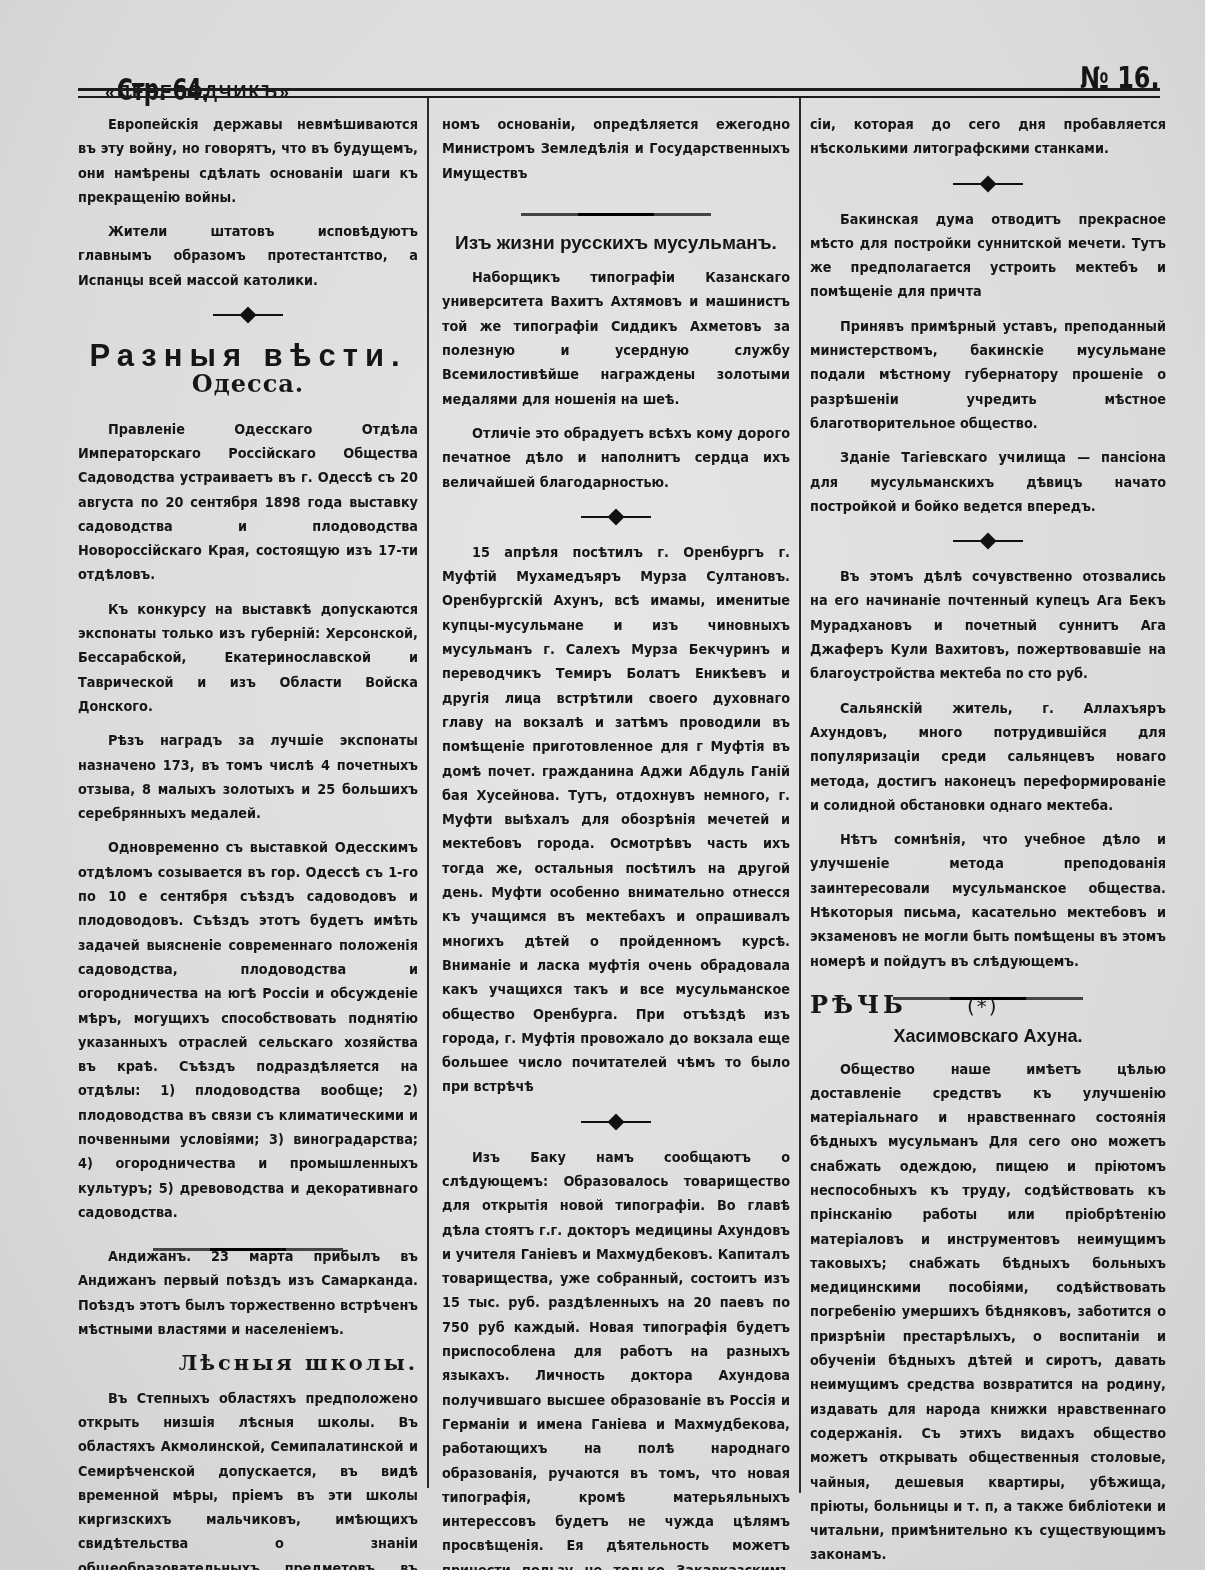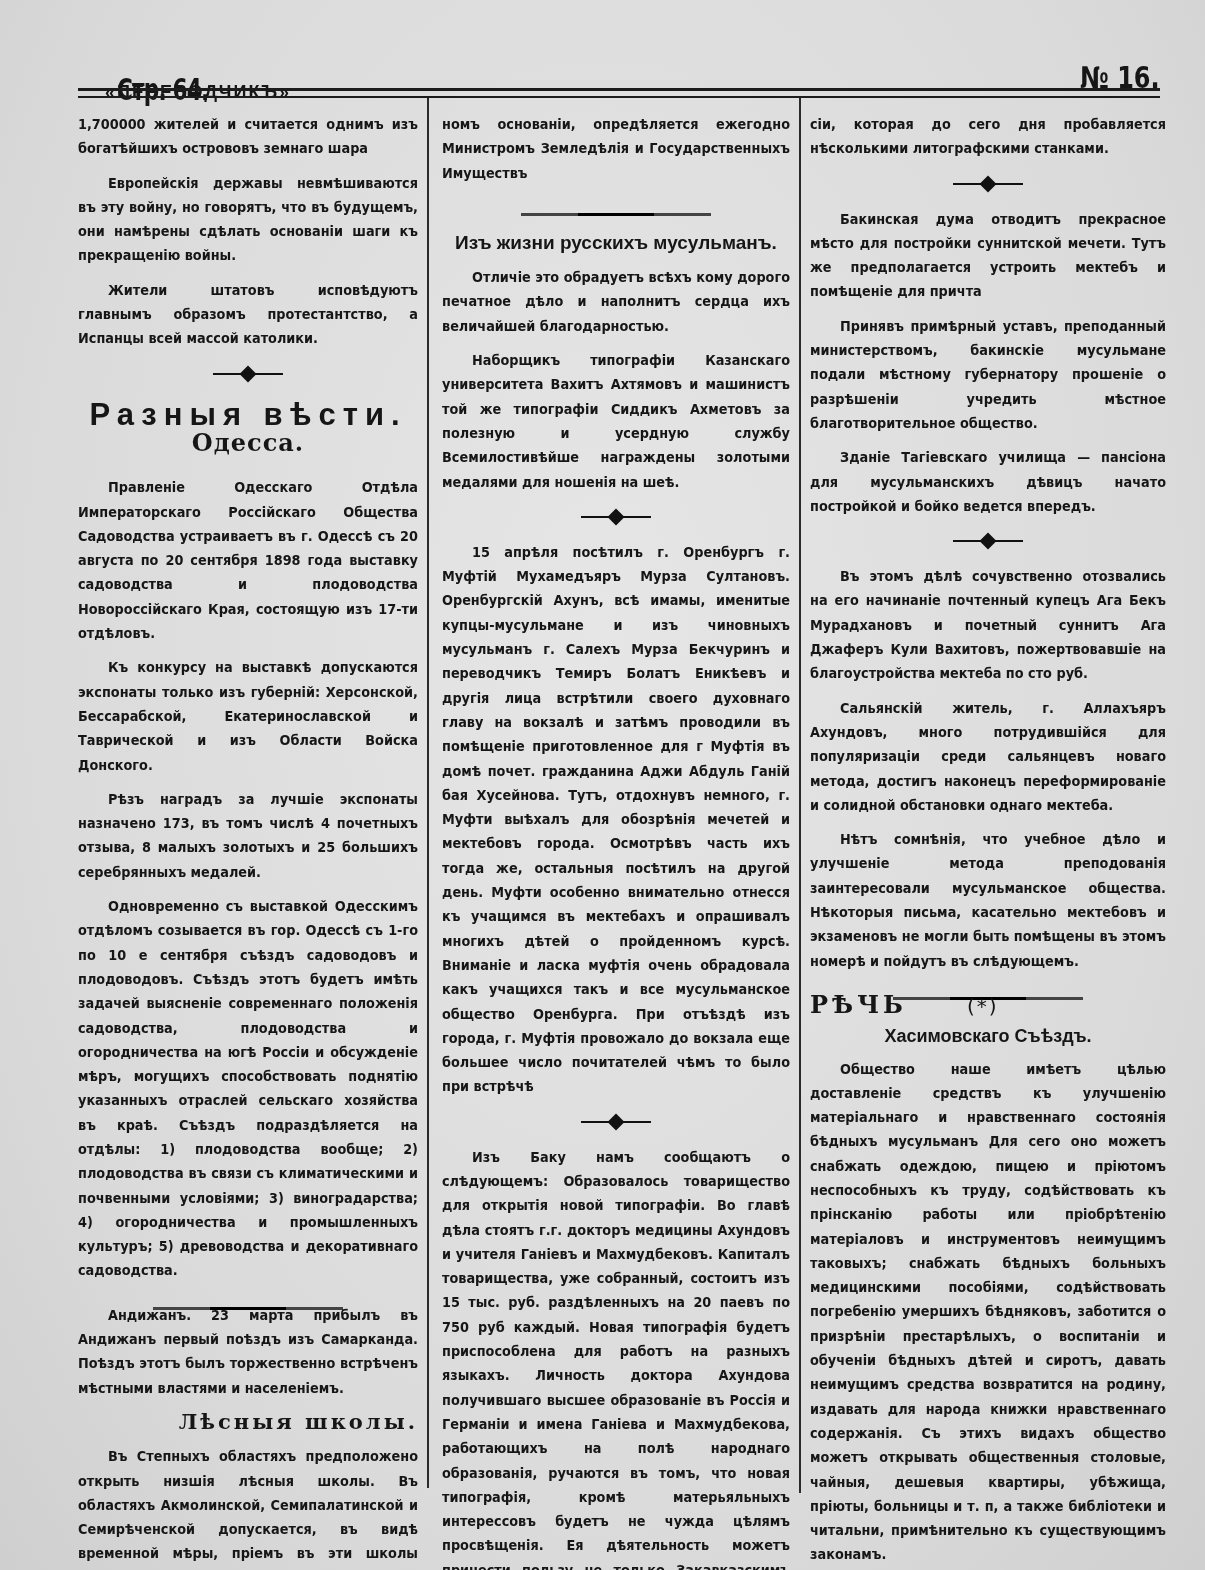--- a/index.html
+++ b/index.html
@@ -49,60 +49,59 @@
     <div class="hdr-left">Стр. 64.</div>
     <div class="hdr-center">«ПЕРЕВОДЧИКЪ»</div>
     <div class="hdr-right">№ 16.</div>
   </div>
   <div class="rule r1"></div>
   <div class="rule r2"></div>
   <div class="vline v1"></div>
   <div class="vline v2"></div>
 
   <div class="col col1">
-    <p class="noind">1,700000 жителей и считается однимъ изъ богатѣйшихъ острововъ земнаго шара</p>
     <p>Европейскія державы невмѣшиваются въ эту войну, но говорятъ, что въ будущемъ, они намѣрены сдѣлать основаніи шаги къ прекращенію войны.</p>
     <p>Жители штатовъ исповѣдуютъ главнымъ образомъ протестантство, а Испанцы всей массой католики.</p>
     <div class="sep"><span class="sep-orn"><span class="dia"></span></span></div>
     <div class="h-major">Разныя вѣсти.</div>
     <div class="h-odessa">Одесса.</div>
     <p>Правленіе Одесскаго Отдѣла Императорскаго Россійскаго Общества Садоводства устраиваетъ въ г. Одессѣ съ 20 августа по 20 сентября 1898 года выставку садоводства и плодоводства Новороссійскаго Края, состоящую изъ 17-ти отдѣловъ.</p>
     <p>Къ конкурсу на выставкѣ допускаются экспонаты только изъ губерній: Херсонской, Бессарабской, Екатеринославской и Таврической и изъ Области Войска Донского.</p>
     <p>Рѣзъ наградъ за лучшіе экспонаты назначено 173, въ томъ числѣ 4 почетныхъ отзыва, 8 малыхъ золотыхъ и 25 большихъ серебрянныхъ медалей.</p>
     <p>Одновременно съ выставкой Одесскимъ отдѣломъ созывается въ гор. Одессѣ съ 1-го по 10 е сентября съѣздъ садоводовъ и плодоводовъ. Съѣздъ этотъ будетъ имѣть задачей выясненіе современнаго положенія садоводства, плодоводства и огородничества на югѣ Россіи и обсужденіе мѣръ, могущихъ способствовать поднятію указанныхъ отраслей сельскаго хозяйства въ краѣ. Съѣздъ подраздѣляется на отдѣлы: 1) плодоводства вообще; 2) плодоводства въ связи съ климатическими и почвенными условіями; 3) виноградарства; 4) огородничества и промышленныхъ культуръ; 5) древоводства и декоративнаго садоводства.</p>
     <div class="sep" style="margin:4px 0 2px;height:8px;"><span class="sep-line" style="margin-top:0"></span></div>
     <p>Андижанъ. 23 марта прибылъ въ Андижанъ первый поѣздъ изъ Самарканда. Поѣздъ этотъ былъ торжественно встрѣченъ мѣстными властями и населеніемъ.</p>
     <div class="h-forest">Лѣсныя школы.</div>
     <p>Въ Степныхъ областяхъ предположено открыть низшія лѣсныя школы. Въ областяхъ Акмолинской, Семипалатинской и Семирѣченской допускается, въ видѣ временной мѣры, пріемъ въ эти школы киргизскихъ мальчиковъ, имѣющихъ свидѣтельства о знаніи общеобразовательныхъ предметовъ въ объемѣ курса начальныхъ народныхъ училищъ. Число лицъ, принимаемыхъ въ школы на сказан-</p>
   </div>
 
   <div class="col col2">
     <p class="noind">номъ основаніи, опредѣляется ежегодно Министромъ Земледѣлія и Государственныхъ Имуществъ</p>
     <div class="sep"><span class="sep-line"></span></div>
     <div class="h-section">Изъ жизни русскихъ мусульманъ.</div>
+    <p>Наборщикъ типографіи Казанскаго университета Вахитъ Ахтямовъ и машинистъ той же типографіи Сиддикъ Ахметовъ за полезную и усердную службу Всемилостивѣйше награждены золотыми медалями для ношенія на шеѣ.</p>
     <p>Отличіе это обрадуетъ всѣхъ кому дорого печатное дѣло и наполнитъ сердца ихъ величайшей благодарностью.</p>
-    <p>Наборщикъ типографіи Казанскаго университета Вахитъ Ахтямовъ и машинистъ той же типографіи Сиддикъ Ахметовъ за полезную и усердную службу Всемилостивѣйше награждены золотыми медалями для ношенія на шеѣ.</p>
     <div class="sep"><span class="sep-orn"><span class="dia"></span></span></div>
     <p>15 апрѣля посѣтилъ г. Оренбургъ г. Муфтій Мухамедъяръ Мурза Султановъ. Оренбургскій Ахунъ, всѣ имамы, именитые купцы-мусульмане и изъ чиновныхъ мусульманъ г. Салехъ Мурза Бекчуринъ и переводчикъ Темиръ Болатъ Еникѣевъ и другія лица встрѣтили своего духовнаго главу на вокзалѣ и затѣмъ проводили въ помѣщеніе приготовленное для г Муфтія въ домѣ почет. гражданина Аджи Абдуль Ганій бая Хусейнова. Тутъ, отдохнувъ немного, г. Муфти выѣхалъ для обозрѣнія мечетей и мектебовъ города. Осмотрѣвъ часть ихъ тогда же, остальныя посѣтилъ на другой день. Муфти особенно внимательно отнесся къ учащимся въ мектебахъ и опрашивалъ многихъ дѣтей о пройденномъ курсѣ. Вниманіе и ласка муфтія очень обрадовала какъ учащихся такъ и все мусульманское общество Оренбурга. При отъѣздѣ изъ города, г. Муфтія провожало до вокзала еще большее число почитателей чѣмъ то было при встрѣчѣ</p>
     <div class="sep"><span class="sep-orn"><span class="dia"></span></span></div>
     <p>Изъ Баку намъ сообщаютъ о слѣдующемъ: Образовалось товарищество для открытія новой типографіи. Во главѣ дѣла стоятъ г.г. докторъ медицины Ахундовъ и учителя Ганіевъ и Махмудбековъ. Капиталъ товарищества, уже собранный, состоитъ изъ 15 тыс. руб. раздѣленныхъ на 20 паевъ по 750 руб каждый. Новая типографія будетъ приспособлена для работъ на разныхъ языкахъ. Личность доктора Ахундова получившаго высшее образованіе въ Россія и Германіи и имена Ганіева и Махмудбекова, работающихъ на полѣ народнаго образованія, ручаются въ томъ, что новая типографія, кромѣ матерьяльныхъ интерессовъ будетъ не чужда цѣлямъ просвѣщенія. Ея дѣятельность можетъ принести пользу не только Закавказскимъ мусульманамъ, но ввести новую и лучше изготовленную книгу въ предѣлы сосѣдней Пер-</p>
   </div>
 
   <div class="col col3">
     <p class="noind">сіи, которая до сего дня пробавляется нѣсколькими литографскими станками.</p>
     <div class="sep"><span class="sep-orn"><span class="dia"></span></span></div>
     <p>Бакинская дума отводитъ прекрасное мѣсто для постройки суннитской мечети. Тутъ же предполагается устроить мектебъ и помѣщеніе для причта</p>
     <p>Принявъ примѣрный уставъ, преподанный министерствомъ, бакинскіе мусульмане подали мѣстному губернатору прошеніе о разрѣшеніи учредить мѣстное благотворительное общество.</p>
     <p>Зданіе Тагіевскаго училища — пансіона для мусульманскихъ дѣвицъ начато постройкой и бойко ведется впередъ.</p>
     <div class="sep"><span class="sep-orn"><span class="dia"></span></span></div>
     <p>Въ этомъ дѣлѣ сочувственно отозвались на его начинаніе почтенный купецъ Ага Бекъ Мурадхановъ и почетный суннитъ Ага Джаферъ Кули Вахитовъ, пожертвовавшіе на благоустройства мектеба по сто руб.</p>
     <p>Сальянскій житель, г. Аллахъяръ Ахундовъ, много потрудившійся для популяризаціи среди сальянцевъ новаго метода, достигъ наконецъ переформированіе и солидной обстановки однаго мектеба.</p>
     <p>Нѣтъ сомнѣнія, что учебное дѣло и улучшеніе метода преподованія заинтересовали мусульманское общества. Нѣкоторыя письма, касательно мектебовъ и экзаменовъ не могли быть помѣщены въ этомъ номерѣ и пойдутъ въ слѣдующемъ.</p>
     <div class="sep" style="margin:6px 0 2px;height:8px;"><span class="sep-line" style="margin-top:0"></span></div>
     <div class="h-rech">
       <span>РѢЧЬ</span><span class="mark">(*)</span>
     </div>
-    <div class="h-sub">Хасимовскаго Съѣздъ.</div>
+    <div class="h-sub">Хасимовскаго Ахуна.</div>
     <p>Общество наше имѣетъ цѣлью доставленіе средствъ къ улучшенію матеріальнаго и нравственнаго состоянія бѣдныхъ мусульманъ Для сего оно можетъ снабжать одеждою, пищею и пріютомъ неспособныхъ къ труду, содѣйствовать къ прінсканію работы или пріобрѣтенію матеріаловъ и инструментовъ неимущимъ таковыхъ; снабжать бѣдныхъ больныхъ медицинскими пособіями, содѣйствовать погребенію умершихъ бѣдняковъ, заботится о призрѣніи престарѣлыхъ, о воспитаніи и обученіи бѣдныхъ дѣтей и сиротъ, давать неимущимъ средства возвратится на родину, издавать для народа книжки нравственнаго содержанія. Съ этихъ видахъ общество можетъ открывать общественныя столовые, чайныя, дешевыя квартиры, убѣжища, пріюты, больницы и т. п, а также библіотеки и читальни, примѣнительно къ существующимъ законамъ.</p>
 
   </div>
 
 </div>
 
 </body></html>

